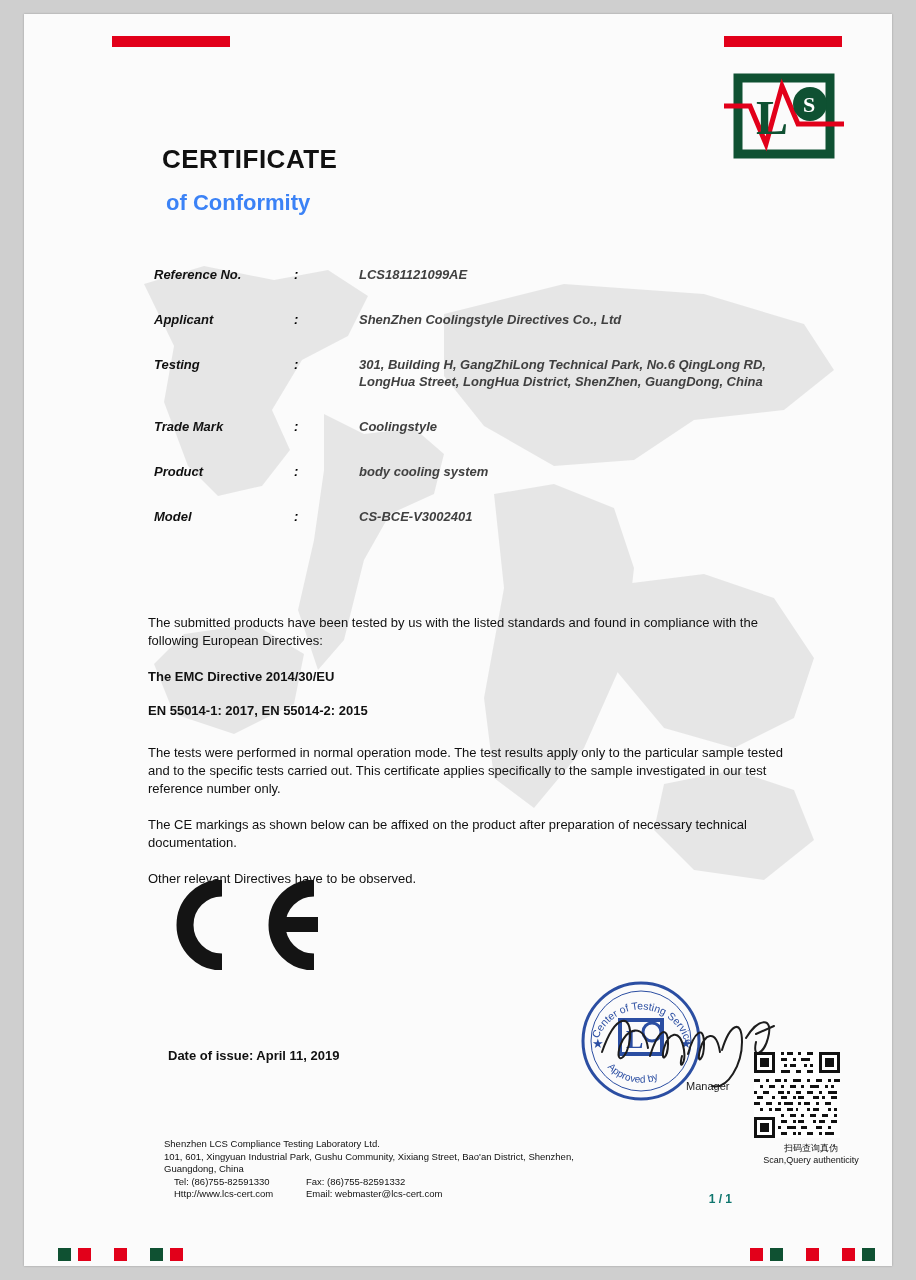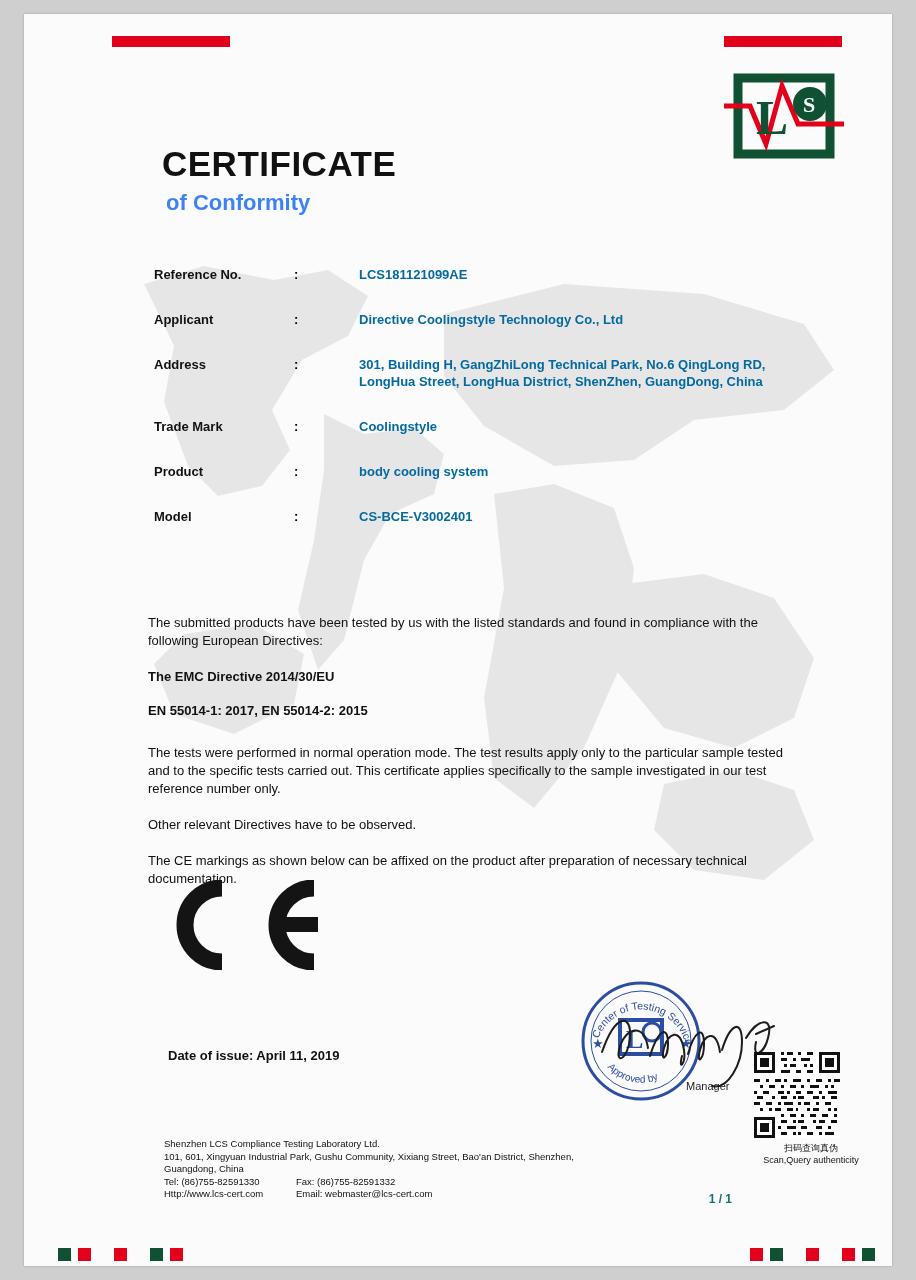--- a/index.html
+++ b/index.html
@@ -55,58 +55,59 @@
     right: 48px;
     top: 58px;
     width: 120px;
     height: 92px;
   }
   
   .title {
     position: absolute;
     left: 138px;
     top: 130px;
-    font-size: 35px;
+    font-size: 26px;
     font-weight: bold;
     letter-spacing: .5px;
     color: #111;
   }
   .subtitle {
     position: absolute;
     left: 142px;
     top: 176px;
     font-size: 22px;
     font-weight: bold;
     color: #3b82f6;
   }
   
   .fields {
     position: absolute;
     left: 130px;
     top: 252px;
     width: 660px;
+    font-style: italic;
   }
   .field {
     display: flex;
     margin-bottom: 28px;
     font-size: 13px;
     line-height: 17px;
   }
   .field .label {
     width: 140px;
     font-weight: bold;
     color: #111;
   }
   .field .colon {
     width: 22px;
     font-weight: bold;
   }
   .field .value {
     font-weight: bold;
-    color: #0369a1;
+    color: #404040;
     flex: 1;
     padding-left: 43px;
   }
   
   .body-text {
     position: absolute;
     left: 124px;
     top: 600px;
     width: 660px;
     font-size: 13px;
@@ -170,21 +171,21 @@
   
   .footer {
     position: absolute;
     left: 140px;
     top: 1124px;
     font-size: 9.5px;
     line-height: 12.5px;
     color: #111;
   }
   .footer .line { white-space: nowrap; }
-  .footer .cols { display: flex; }
+  .footer .cols { display: flex; margin-left: 10px; }
   .footer .cols .c1 { width: 132px; }
   .page-num {
     position: absolute;
     right: 160px;
     top: 1178px;
     font-size: 12px;
     font-weight: bold;
     color: #0f766e;
   }
 </style>
@@ -237,24 +238,24 @@
 
     <div class="fields">
       <div class="field">
         <div class="label">Reference No.</div>
         <div class="colon">:</div>
         <div class="value">LCS181121099AE</div>
       </div>
       <div class="field">
         <div class="label">Applicant</div>
         <div class="colon">:</div>
-        <div class="value">Directive Coolingstyle Technology Co., Ltd</div>
-      </div>
-      <div class="field">
-        <div class="label">Address</div>
+        <div class="value">ShenZhen Coolingstyle Directives Co., Ltd</div>
+      </div>
+      <div class="field">
+        <div class="label">Testing</div>
         <div class="colon">:</div>
         <div class="value">301, Building H, GangZhiLong Technical Park, No.6 QingLong RD, LongHua Street, LongHua District, ShenZhen, GuangDong, China</div>
       </div>
       <div class="field">
         <div class="label">Trade Mark</div>
         <div class="colon">:</div>
         <div class="value">Coolingstyle</div>
       </div>
       <div class="field">
         <div class="label">Product</div>
@@ -267,22 +268,22 @@
         <div class="value">CS-BCE-V3002401</div>
       </div>
     </div>
 
     <div class="body-text">
       <p>The submitted products have been tested by us with the listed standards and found in compliance with the following European Directives:</p>
       <p class="bold">The EMC Directive 2014/30/EU</p>
       <p class="bold">EN 55014-1: 2017, EN 55014-2: 2015</p>
       <div class="spacer"></div>
       <p>The tests were performed in normal operation mode. The test results apply only to the particular sample tested and to the specific tests carried out. This certificate applies specifically to the sample investigated in our test reference number only.</p>
+      <p>The CE markings as shown below can be affixed on the product after preparation of necessary technical documentation.</p>
       <p>Other relevant Directives have to be observed.</p>
-      <p>The CE markings as shown below can be affixed on the product after preparation of necessary technical documentation.</p>
     </div>
 
     <svg class="ce-mark" viewBox="0 0 180 90">
       <path d="M58 8 A37 37 0 1 0 58 82" fill="none" stroke="#141414" stroke-width="17"></path>
       <path d="M150 8 A37 37 0 1 0 150 82" fill="none" stroke="#141414" stroke-width="17"></path>
       <rect x="112" y="37" width="42" height="15" fill="#141414"></rect>
     </svg>
 
     <div class="date-issue">Date of issue: April 11, 2019</div>
 

